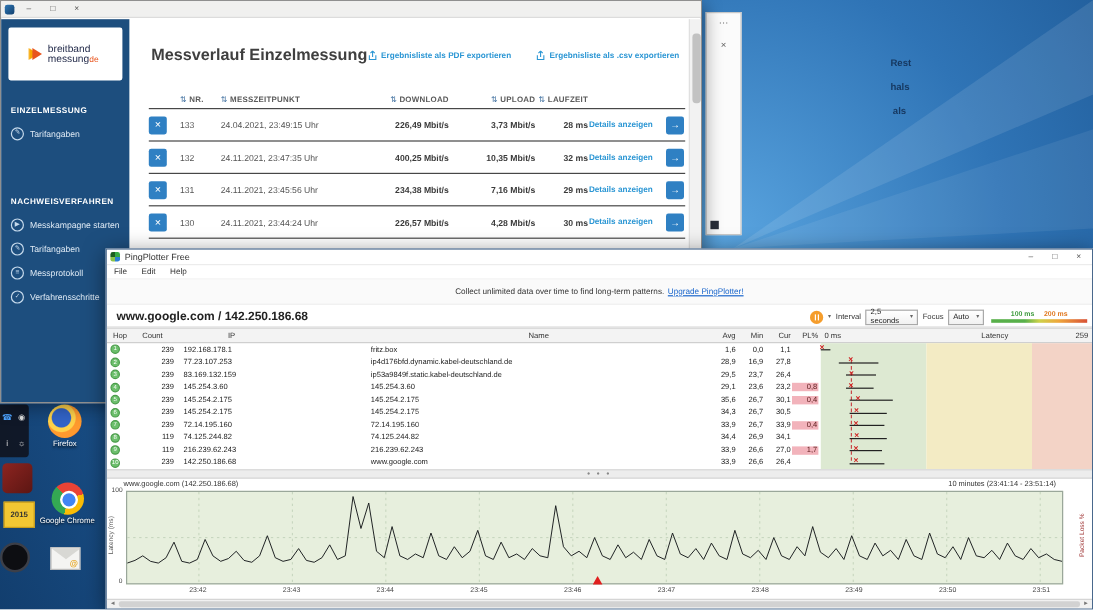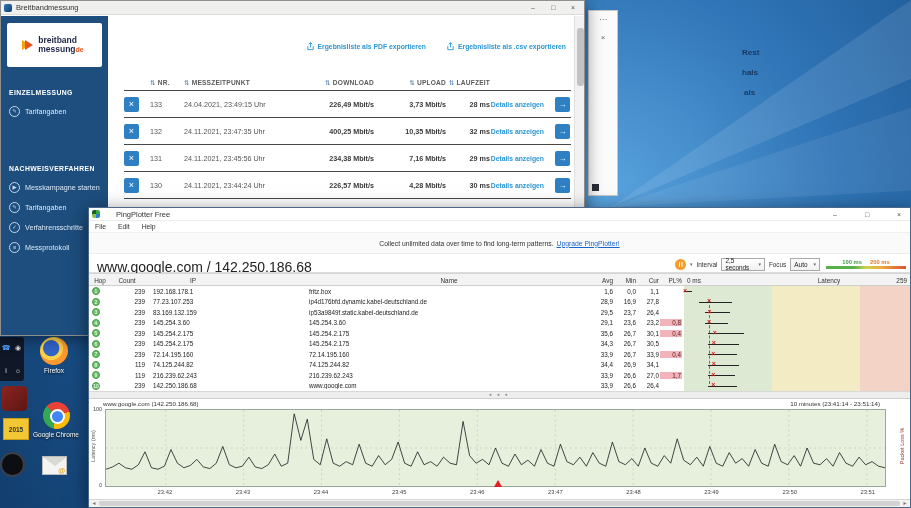--- a/index.html
+++ b/index.html
@@ -31,21 +31,21 @@
 .bbm{position:absolute;left:0;top:0;width:585px;height:336px;background:#fff;border:1px solid #8f8f8f;box-shadow:3px 4px 14px rgba(0,0,0,.38)}
 .bbm-tb{height:14px;background:#f0f0ef;border-bottom:1px solid #dcdcdc;display:flex;align-items:center;padding:0 3px;gap:4px}
 .appico{width:8px;height:8px;border-radius:2px;background:linear-gradient(135deg,#2f77b5,#12406e);flex-shrink:0}
 .tb-ttl{font-size:7.5px;color:#333;flex:1}
 .wbtn{width:16px;text-align:center;font-size:7px;color:#555;line-height:13px;cursor:pointer}
 .bbm-body{position:absolute;top:15px;left:0;right:0;bottom:0;display:flex}
 .bbm-side{width:107px;background:#1d4e7e;flex-shrink:0;position:relative;overflow:hidden}
 .logo-box{margin:7px 6px 0;background:#fff;border-radius:2px;height:44px;display:flex;align-items:center;justify-content:center;gap:5px}
 .logo-mark{width:0;height:0;border-top:5px solid transparent;border-bottom:5px solid transparent;border-left:8px solid #e8541d;filter:drop-shadow(-3px 0 0 #f7a600)}
 .logo-text{line-height:1.05}
-.logo-l1,.logo-l2{font-size:8.5px;font-weight:bold;color:#1d2545}
+.logo-l1,.logo-l2{font-size:8.5px;font-weight:normal;color:#1d2545}
 .logo-l2 em{font-style:normal;color:#e8541d;font-size:7px}
 .sb-sec{margin-top:14px}
 .sb-sec + .sb-sec{margin-top:36px}
 .sb-sec-header{padding:8px 8px 5px;font-size:6.8px;font-weight:bold;letter-spacing:.4px;color:#fff}
 .sb-item{height:20px;display:flex;align-items:center;gap:5px;padding:0 2px 0 8px;font-size:7.2px;color:#dde9f4;position:relative;cursor:pointer}
 .sb-item .ic{width:11px;height:11px;min-width:11px;border:1px solid #c6daec;border-radius:50%;font-size:5.5px;color:#c6daec;display:flex;align-items:center;justify-content:center}
 .sb-item.sel{background:#2e74ae;color:#fff}
 .sb-item.sel::after{content:"";position:absolute;right:0;top:50%;transform:translateY(-50%);border-top:5px solid transparent;border-bottom:5px solid transparent;border-right:5px solid #45c8e4}
 .bbm-main{flex:1;position:relative;background:#fff}
 .bbm-h1{position:absolute;left:18px;top:22px;font-size:13.5px;font-weight:bold;color:#3f3f3f}
@@ -60,28 +60,28 @@
 .xwrap{display:flex}
 .xbtn{width:15px;height:15px;border-radius:2px;background:#2f80c3;color:#fff;font-size:9px;line-height:15px;text-align:center;cursor:pointer}
 .bbm-row .c-dl,.bbm-row .c-ul,.bbm-row .c-lz{text-align:right;font-weight:bold;color:#3a3a3a}
 .bbm-row .c-det{color:#2b96d4;font-weight:bold;font-size:6.8px;text-align:right;padding-right:4px;cursor:pointer}
 .awrap{display:flex;justify-content:flex-end}
 .arrbtn{width:15px;height:15px;border-radius:2px;background:#2f80c3;color:#fff;font-size:8px;line-height:15px;text-align:center;cursor:pointer}
 .bbm-scroll{position:absolute;right:0;top:0;bottom:0;width:10px;background:#f2f2f2;border-left:1px solid #e0e0e0}
 .bbm-scroll .thumb{position:absolute;left:1.5px;top:12px;width:7px;height:58px;border-radius:3px;background:#c2c2c2}
 
 .pp{position:absolute;left:88px;top:207px;width:823px;height:301px;background:#fff;border:1px solid #49688c;box-shadow:0 4px 18px rgba(0,0,0,.5);overflow:hidden}
-.pp-tb{height:13px;display:flex;align-items:center;gap:16px;padding:0 3px;border-bottom:1px solid #ececec}
+.pp-tb{height:13px;display:flex;align-items:center;gap:4px;padding:0 3px;border-bottom:1px solid #ececec}
 .pp-ico{width:8px;height:8px;border-radius:2px;background:conic-gradient(#35a845 0 25%,#2a7fd4 0 50%,#8bc34a 0 75%,#1b5e20 0 100%);flex-shrink:0}
 .pp-menu{height:12px;display:flex;align-items:center;border-bottom:1px solid #f0f0f0}
 .pp-menu span{font-size:6.8px;color:#333;padding:0 6px;cursor:pointer}
 .pp-banner{height:20px;display:flex;align-items:center;justify-content:center;gap:3px;font-size:6.8px;color:#333;background:#fafafa}
 .pp-banner .link{color:#1a66cc;text-decoration:underline;cursor:pointer}
 .pp-toolbar{position:relative;height:20px;border-top:1px solid #eee;border-bottom:1px solid #ddd}
-.pp-target{position:absolute;left:8px;top:5px;font-size:14px;font-weight:normal;color:#222}
+.pp-target{position:absolute;left:8px;top:5px;font-size:10px;font-weight:bold;color:#222}
 .pp-ctrls{position:absolute;left:586px;right:4px;top:2px;height:16px;display:flex;align-items:center;gap:4px;font-size:6.4px;color:#333}
 .pp-pause{width:11px;height:11px;border-radius:50%;background:#f59d2c;position:relative;flex-shrink:0;cursor:pointer}
 .pp-pause::before{content:"";position:absolute;left:3.5px;top:3px;width:1.5px;height:5px;background:#fff;box-shadow:2.5px 0 0 #fff}
 .caret{font-size:5px;color:#666}
 .dd{height:13px;border:1px solid #a9a9a9;background:linear-gradient(#fff,#f1f1f1);display:flex;align-items:center;justify-content:space-between;padding:0 3px;gap:2px;font-size:6.4px;color:#222;cursor:pointer}
 .dd-int{width:57px}.dd-foc{width:38px}
 .pp-legend{width:84px;display:flex;flex-direction:column;align-items:center;gap:1px;margin-left:2px}
 .pp-legend .lbls{display:flex;gap:8px;font-size:5.8px;font-weight:bold}
 .lg-g{color:#3f9b3f}.lg-o{color:#e07820}
 .pp-legend .bar{width:80px;height:3px;background:linear-gradient(90deg,#58b04a 0 35%,#cdd24a 50%,#efa73c 70%,#d85136 100%)}
@@ -176,21 +176,20 @@
   <div class="dsk-icon" style="left:0px;top:452px">
     <div class="blk"></div>
   </div>
   <div class="dsk-icon" style="left:42px;top:456px">
     <div class="env"></div>
   </div>
 
   <div class="bbm">
     <div class="bbm-tb">
       <div class="appico"></div>
-      <div class="tb-ttl">Breitbandmessung</div>
       <div class="wbtn">–</div>
       <div class="wbtn">□</div>
       <div class="wbtn">×</div>
     </div>
     <div class="bbm-body">
       <div class="bbm-side">
         <div class="logo-box">
           <div class="logo-mark"></div>
           <div class="logo-text">
             <div class="logo-l1">breitband</div>
@@ -209,31 +208,32 @@
               <div class="sb-sec-header">NACHWEISVERFAHREN</div>
               <div class="sb-item">
                 <span class="ic">▶</span>
                 <span class="lbl">Messkampagne starten</span>
               </div>
               <div class="sb-item">
                 <span class="ic">✎</span>
                 <span class="lbl">Tarifangaben</span>
               </div>
               <div class="sb-item">
+                <span class="ic">≡</span>
+                <span class="lbl">Messprotokoll</span>
+              </div>
+              <div class="sb-item">
                 <span class="ic">✓</span>
                 <span class="lbl">Verfahrensschritte</span>
               </div>
-              <div class="sb-item">
-                <span class="ic">≡</span>
-                <span class="lbl">Messprotokoll</span>
-              </div>
             </div>
           </div>
       </div>
       <div class="bbm-main">
+        <div class="bbm-h1">Messverlauf Einzelmessung</div>
         <div class="exports">
           <div class="explink">
             <svg width="9" height="9" viewBox="0 0 10 10">
                 <path d="M2 4.5v4h6v-4" fill="none" stroke="#2b96d4" stroke-width="1"></path>
                 <path d="M5 6V1M3 2.6L5 .6l2 2" stroke="#2b96d4" stroke-width="1" fill="none"></path>
               </svg>
             <span>Ergebnisliste als PDF exportieren</span>
           </div>
           <div class="explink">
             <svg width="9" height="9" viewBox="0 0 10 10">

